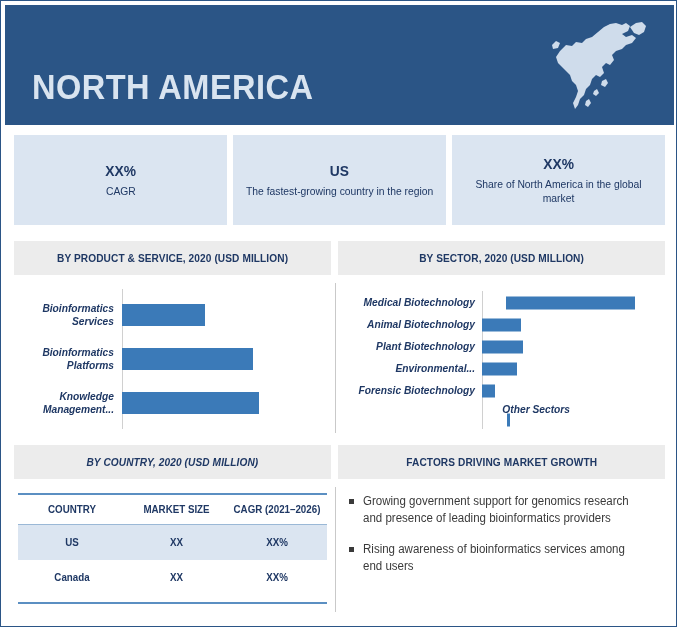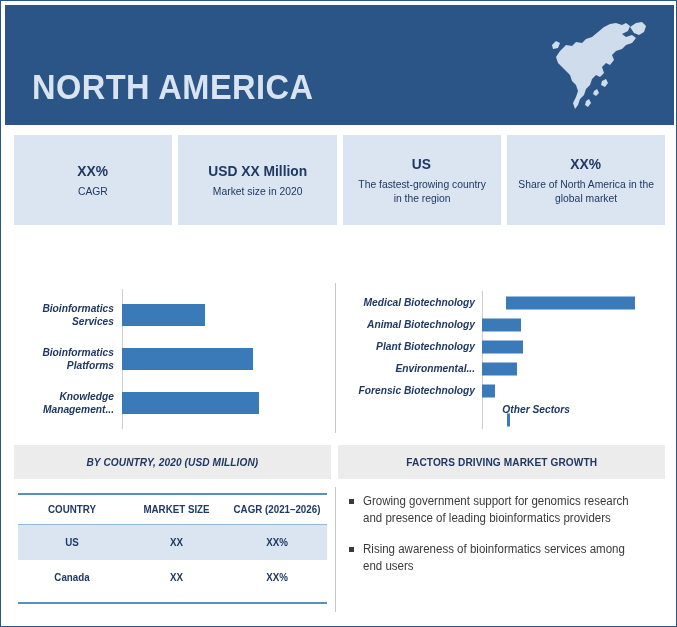--- a/index.html
+++ b/index.html
@@ -259,33 +259,35 @@
       </svg>
     </div>
   </div>
 
   <div class="kpi-row">
     <div class="kpi-box">
       <div class="kpi-value">XX%</div>
       <div class="kpi-label">CAGR</div>
     </div>
     <div class="kpi-box">
-      <div class="kpi-value">USD XX Million</div>
-      <div class="kpi-label">Market size in 2020</div>
-    </div>
-    <div class="kpi-box">
       <div class="kpi-value">US</div>
       <div class="kpi-label">The fastest-growing country in the region</div>
     </div>
     <div class="kpi-box">
       <div class="kpi-value">XX%</div>
       <div class="kpi-label">Share of North America in the global market</div>
     </div>
   </div>
 
+  <div class="band" id="band-product">
+    <span class="band-text">BY PRODUCT &amp; SERVICE, 2020 (USD MILLION)</span>
+  </div>
+  <div class="band" id="band-sector">
+    <span class="band-text">BY SECTOR, 2020 (USD MILLION)</span>
+  </div>
   <div class="band" id="band-country">
     <span class="band-text">BY COUNTRY, 2020 (USD MILLION)</span>
   </div>
   <div class="band" id="band-factors">
     <span class="band-text">FACTORS DRIVING MARKET GROWTH</span>
   </div>
 
   <div class="vdiv" id="vdiv-top"></div>
   <div class="vdiv" id="vdiv-bottom"></div>
 

